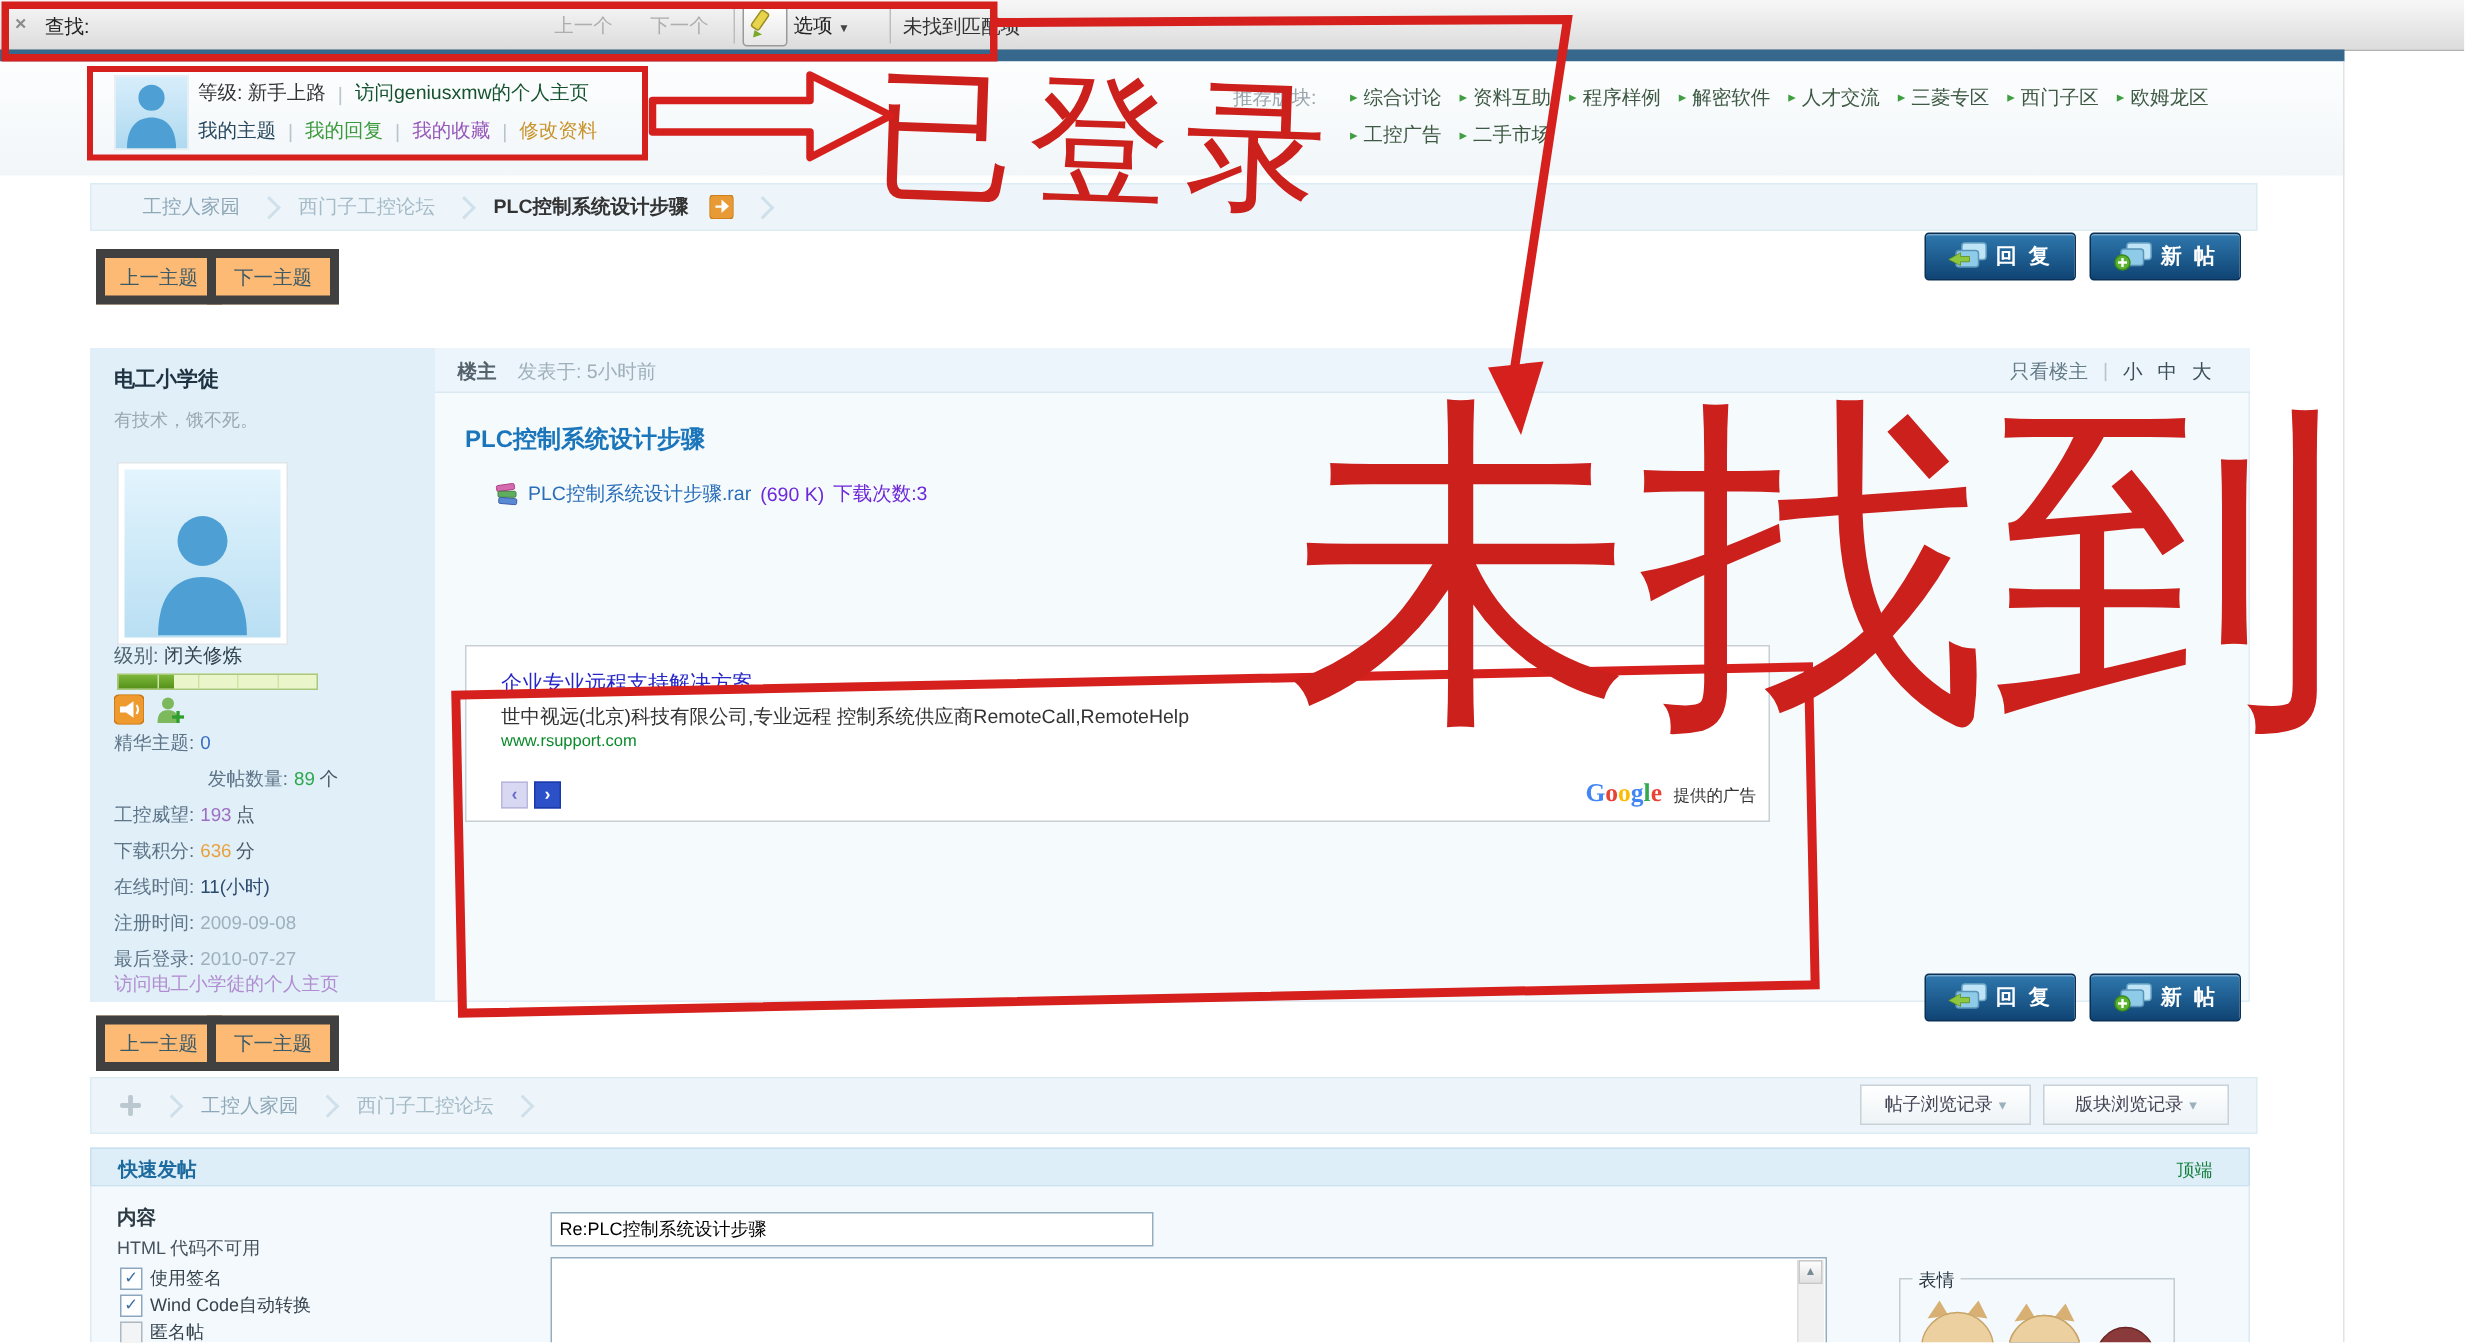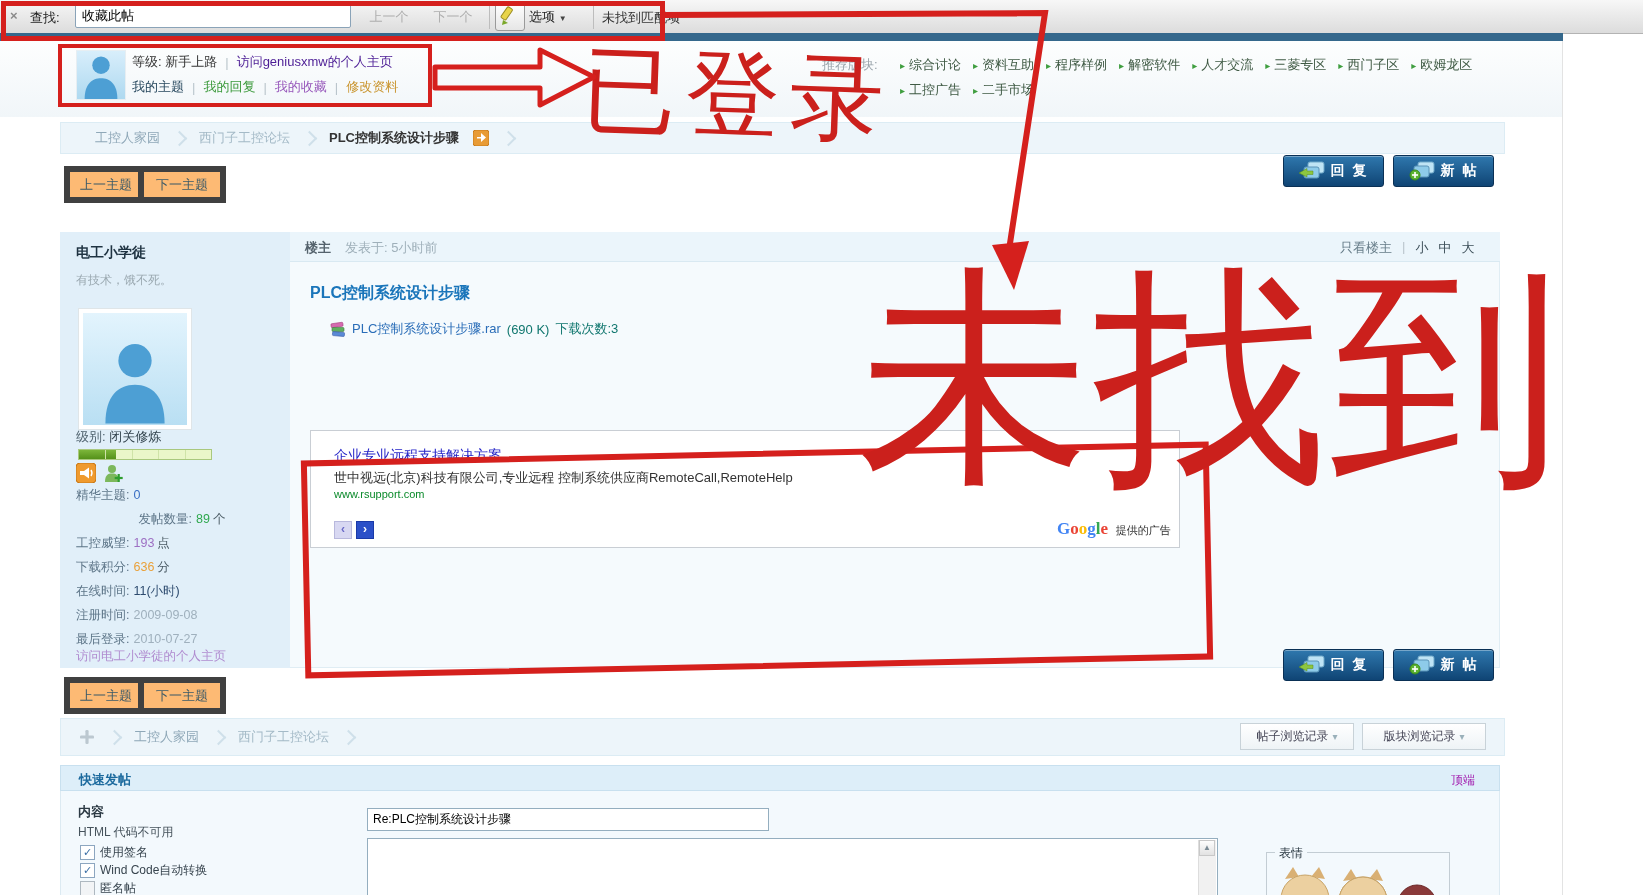--- a/index.html
+++ b/index.html
@@ -14,21 +14,21 @@
   .fb-btn{top:5px;height:23px;line-height:23px;color:#aeaeae;text-align:center;width:58px;}
   .fb-sep{top:4px;width:1px;height:25px;background:#bdbdbd;}
   .fb-pen{left:495px;top:3px;width:28px;height:26px;border:1px solid #9a9a9a;border-radius:3px;background:linear-gradient(#ffffff,#e6e6e6);}
   .fb-opts{left:529px;top:5px;height:23px;line-height:23px;color:#222;}
   .fb-status{left:602px;top:9px;color:#333;}
   
   .bluebar{left:0;top:33px;width:1563px;height:8px;background:#35688c;}
   .header{left:0;top:41px;width:1563px;height:76px;background:linear-gradient(#fdfefe,#f1f6f9);}
   .avatar-sm{left:76px;top:50px;width:48px;height:48px;background:linear-gradient(#d8eefb,#aed9f0);border:1px solid #e7eef2;}
   .uh-line{display:flex;gap:8px;align-items:center;white-space:nowrap;}
-  .lnk-red{color:#4c1d95;} .lnk-dark{color:#27485e;} .lnk-green{color:#3c9a3c;} .lnk-purple{color:#9757bb;} .lnk-orange{color:#c9942d;text-align:right;}
+  .lnk-red{color:#14532d;} .lnk-dark{color:#27485e;} .lnk-green{color:#3c9a3c;} .lnk-purple{color:#9757bb;} .lnk-orange{color:#c9942d;text-align:right;}
   .pipe{color:#b9c4cb;}
   .rec-label{color:#9aa4ab;}
   .rec-row{display:flex;gap:12px;white-space:nowrap;}
   .rec-item{color:#3f5a44;display:flex;gap:4px;align-items:center;}
   .bullet{color:#3f9e3f;font-size:10px;}
   
   .crumbbar{background:#edf5fa;border:1px solid #dcecf4;display:flex;align-items:center;gap:14px;padding:0 0 0 34px;box-sizing:border-box;}
   .chev{width:9px;height:9px;border-top:2px solid #cfe0ea;border-right:2px solid #cfe0ea;transform:rotate(45deg);flex:0 0 auto;}
   .crumb{color:#8fa8b8;} .crumb2{color:#a4bac7;} .crumb-cur{color:#333;font-weight:bold;}
   
@@ -49,36 +49,36 @@
   .lvl-label{color:#50636f;} .lvl-val{color:#33444e;}
   .pbar{left:78px;top:449px;width:132px;height:9px;border:1px solid #a9c87e;background:#eaf6c9;}
   .pbar .fill{width:28%;height:100%;background:linear-gradient(#7cb63a,#55911a);}
   .pbar .tick{position:absolute;top:0;width:1px;height:100%;background:#cfe3a8;}
   .stat{left:76px;width:212px;height:22px;color:#5d7588;font-size:12.5px;white-space:nowrap;}
   .stat b{font-weight:normal;margin-left:4px;}
   .c0{color:#3a6fc4;} .c1{color:#2fa84f;} .c2{color:#9d6fc3;} .c3{color:#e9a13b;} .c4{color:#2c4a6e;} .c5{color:#9fb0bd;}
   .unit{color:#4a5a64;margin-left:3px;}
   .homelink{color:#b08cd0;font-size:12.5px;}
   .ptitle{color:#1a75ba;font-weight:bold;font-size:16px;}
-  .attach-link{color:#2a6db8;} .attach-meta{color:#0f766e;}
+  .attach-link{color:#2a6db8;} .attach-meta{color:#6d28d9;}
   
   .adbox{left:310px;top:430px;width:868px;height:116px;background:#fff;border:1px solid #c9ced4;}
   .ad-title{color:#2626c8;text-decoration:underline;font-size:14px;}
   .ad-desc{color:#333;}
   .ad-url{color:#0a8a2a;font-size:11px;}
   .ad-nav{width:16px;height:16px;text-align:center;line-height:15px;font-weight:bold;font-size:12px;}
   .ad-nav.l{background:#d8d8f2;color:#6a6ac8;border:1px solid #b8b8dd;}
   .ad-nav.r{background:#2b50c8;color:#fff;border:1px solid #1a3aa8;}
   .glogo{font-family:"Liberation Serif","DejaVu Serif",serif;font-size:17px;font-weight:bold;}
   .gl0,.gl3{color:#4285f4;} .gl1,.gl5{color:#ea4335;} .gl2{color:#fbbc05;} .gl4{color:#34a853;}
   .gsuffix{color:#333;font-size:11px;margin-left:4px;}
   
   .qp-head{left:60px;top:765px;width:1440px;height:26px;background:#ddeef9;border:1px solid #c8e0ef;box-sizing:border-box;}
   .qp-title{color:#1c6a9e;font-weight:bold;}
-  .qp-top{color:#a21caf;font-size:12px;}
+  .qp-top{color:#15803d;font-size:12px;}
   .qp-body{left:60px;top:791px;width:1440px;height:104px;background:#f3f9fd;border-left:1px solid #dceaf2;border-right:1px solid #dceaf2;box-sizing:border-box;}
   .qp-label{font-weight:bold;color:#2c3a44;}
   .qp-note{font-size:12px;color:#46535c;}
   .cbrow{display:flex;align-items:center;gap:5px;font-size:12px;color:#37444e;}
   .cb{width:13px;height:13px;border:1px solid #8ca6c0;background:#fff;font-size:11px;line-height:12px;text-align:center;color:#3a6ea5;font-weight:bold;}
   .cb.off{background:#f2f4f6;border-color:#aeb8c0;}
   .txtinput{border:1px solid #94aebf;background:#fff;font-family:inherit;font-size:12px;padding:0 5px;}
   .textarea{left:367px;top:838px;width:851px;height:140px;background:#fff;border:1px solid #94aebf;box-sizing:border-box;}
   .scrollstrip{position:absolute;right:1px;top:1px;width:17px;height:138px;background:#f1f1f1;border-left:1px solid #ddd;}
   .scrollup{position:absolute;left:0px;top:0px;width:16px;height:16px;background:linear-gradient(#fdfdfd,#e2e2e2);border:1px solid #c8c8c8;box-sizing:border-box;color:#7a8a94;font-size:8px;text-align:center;line-height:14px;}
@@ -94,21 +94,20 @@
   .pageedge{left:1562px;top:41px;width:1px;height:854px;background:#e3e3e3;}
 </style>
 </head>
 <body>
 
 <div id="page">
 
   <div class="abs findbar">
     <span class="abs fb-close">×</span>
     <span class="abs fb-label">查找:</span>
-    <input class="abs fb-input" value="收藏此帖" style="">
     <span class="abs fb-btn" style="left:360px;">上一个</span>
     <span class="abs fb-btn" style="left:424px;">下一个</span>
     <span class="abs fb-sep" style="left:489px;"></span>
     <span class="abs fb-pen">
       <svg width="26" height="24" viewBox="0 0 26 24">
         <rect x="8" y="3" width="6" height="13" rx="1.5" transform="rotate(35 11 9)" fill="#e8d44a" stroke="#9a8c20" stroke-width="1"></rect>
         <polygon points="7,16 12,19 6,21" fill="#7ba82a"></polygon>
       </svg>
     </span>
     <span class="abs fb-opts">

